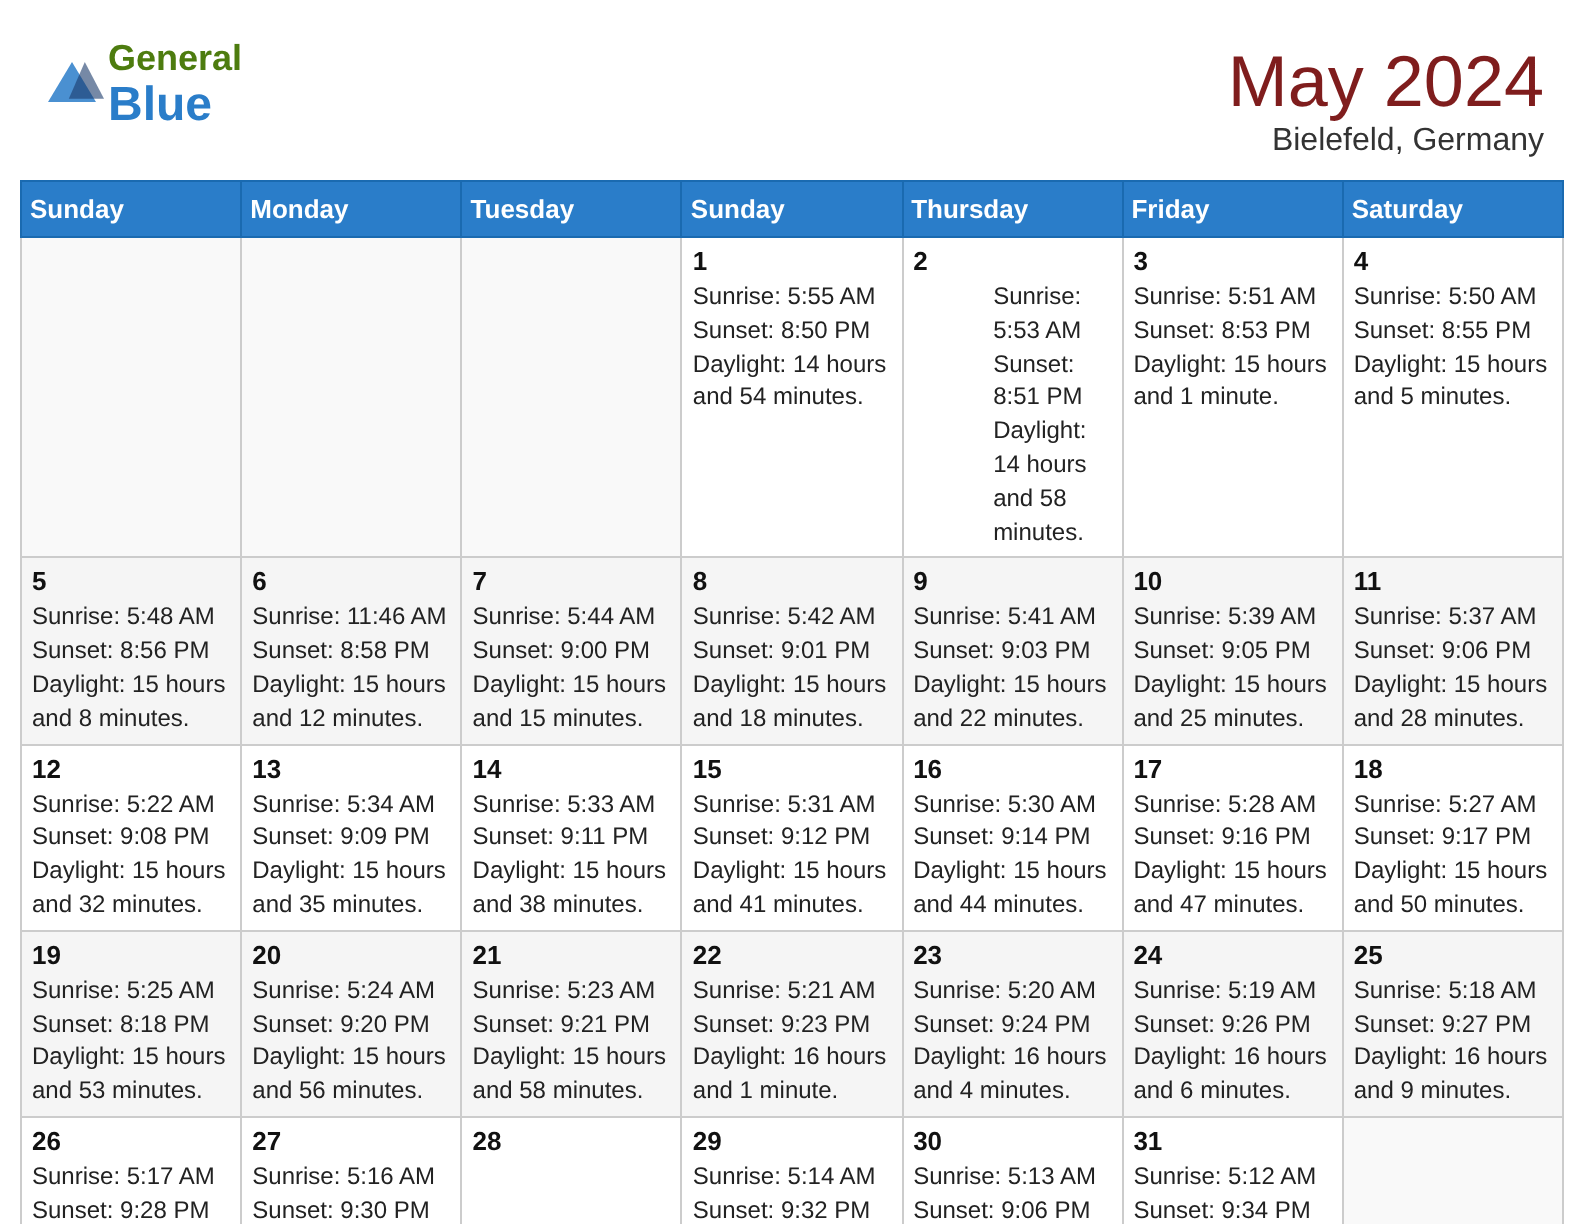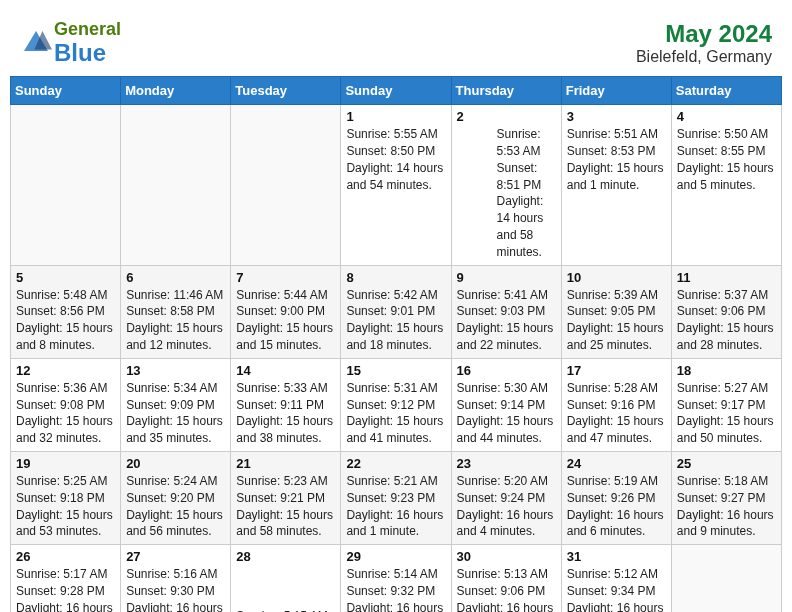--- a/index.html
+++ b/index.html
@@ -22,23 +22,23 @@
     }
     .logo-icon {
       width: 32px;
       height: 32px;
       margin-right: 2px;
     }
     .title-block {
       text-align: right;
     }
     .month-year {
-      font-size: 24px;
-      font-weight: bold;
-      color: #15803d;
+      font-size: 36px;
+      font-weight: normal;
+      color: #7f1d1d;
     }
     .location {
       font-size: 16px;
       color: #333;
     }
     table {
       width: 100%;
       border-collapse: collapse;
       margin-top: 5px;
     }
@@ -195,21 +195,21 @@
           <span class="day-num">11</span>
           <div class="cell-content" style="white-space: pre-line;">Sunrise: 5:37 AM
 Sunset: 9:06 PM
 Daylight: 15 hours
 and 28 minutes.</div>
         </td>
       </tr>
       <tr>
         <td>
           <span class="day-num">12</span>
-          <div class="cell-content" style="white-space: pre-line;">Sunrise: 5:36 AM
+          <div class="cell-content" style="white-space: pre-line;">Sunrise: 5:22 AM
 Sunset: 9:08 PM
 Daylight: 15 hours
 and 32 minutes.</div>
         </td>
         <td>
           <span class="day-num">13</span>
           <div class="cell-content" style="white-space: pre-line;">Sunrise: 5:34 AM
 Sunset: 9:09 PM
 Daylight: 15 hours
 and 35 minutes.</div>
@@ -247,21 +247,21 @@
           <div class="cell-content" style="white-space: pre-line;">Sunrise: 5:27 AM
 Sunset: 9:17 PM
 Daylight: 15 hours
 and 50 minutes.</div>
         </td>
       </tr>
       <tr>
         <td>
           <span class="day-num">19</span>
           <div class="cell-content" style="white-space: pre-line;">Sunrise: 5:25 AM
-Sunset: 9:18 PM
+Sunset: 8:18 PM
 Daylight: 15 hours
 and 53 minutes.</div>
         </td>
         <td>
           <span class="day-num">20</span>
           <div class="cell-content" style="white-space: pre-line;">Sunrise: 5:24 AM
 Sunset: 9:20 PM
 Daylight: 15 hours
 and 56 minutes.</div>
         </td>

